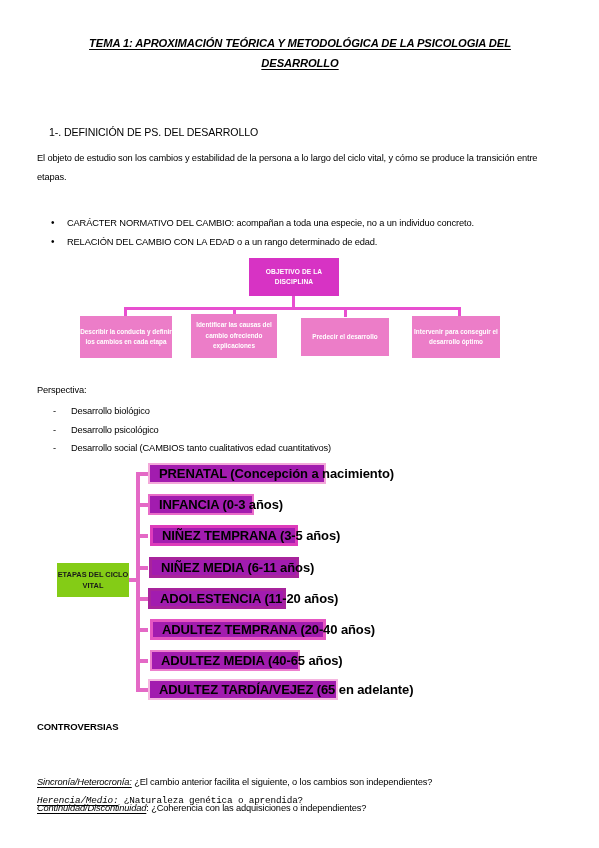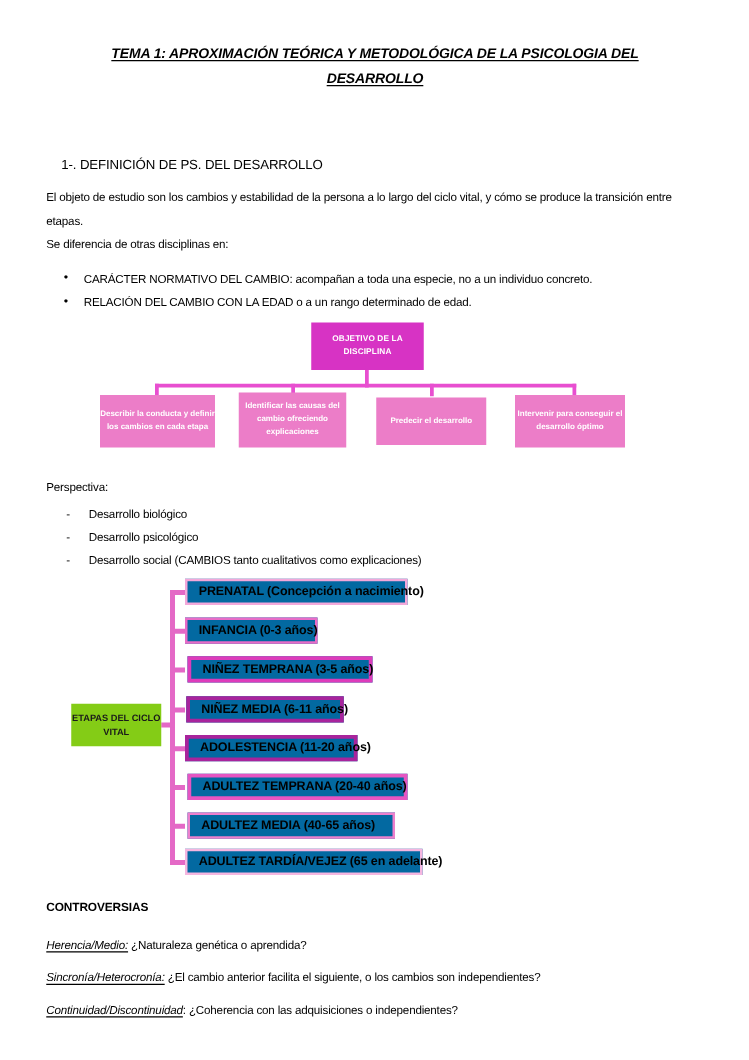--- a/index.html
+++ b/index.html
@@ -165,24 +165,24 @@
     text-align: center;
     font-size: 7.4px;
     font-weight: bold;
     line-height: 11px;
     color: #1a1a1a;
     letter-spacing: 0px;
   }
   .stage {
     position: absolute;
     box-sizing: border-box;
-    background: #0369a1;
+    background: #a21caf;
     display: flex;
     align-items: center;
-    font-size: 10px;
+    font-size: 13px;
     font-weight: bold;
     color: #000000;
     letter-spacing: -0.1px;
     white-space: nowrap;
     padding-left: 9px;
   }
 
   .conn2 { position: absolute; background: #e469c6; }
 </style>
 </head>
@@ -193,21 +193,20 @@
   <div class="doc-title">
     <span>TEMA 1: APROXIMACIÓN TEÓRICA Y METODOLÓGICA DE LA PSICOLOGIA DEL</span>
     <br>
     <span>DESARROLLO</span>
   </div>
 
   <div class="section-heading" style="top:126px;">1-. DEFINICIÓN DE PS. DEL DESARROLLO</div>
 
   <div class="para w-wide" style="top:149px;">El objeto de estudio son los cambios y estabilidad de la persona a lo largo del ciclo vital, y cómo se produce la transición entre etapas.</div>
 
-  <div class="para" style="top:186px;">Se diferencia de otras disciplinas en:</div>
 
   <ul class="bullet-list" style="top:214px;">
     <li>CARÁCTER NORMATIVO DEL CAMBIO: acompañan a toda una especie, no a un individuo concreto.</li>
     <li>RELACIÓN DEL CAMBIO CON LA EDAD o a un rango determinado de edad.</li>
   </ul>
 
   <div class="diagram1">
 
     <div class="conn" style="left:292px; top:296px; width:3px; height:14px;"></div>
     <div class="conn" style="left:124px; top:307px; width:337px; height:3px;"></div>
@@ -221,21 +220,21 @@
     <div class="d1-box d1-child d1-c2">Identificar las causas del cambio ofreciendo explicaciones</div>
     <div class="d1-box d1-child d1-c3">Predecir el desarrollo</div>
     <div class="d1-box d1-child d1-c4">Intervenir para conseguir el desarrollo óptimo</div>
   </div>
 
   <div class="para" style="top:381px;">Perspectiva:</div>
 
   <ul class="dash-list" style="top:402px;">
     <li>Desarrollo biológico</li>
     <li>Desarrollo psicológico</li>
-    <li>Desarrollo social (CAMBIOS tanto cualitativos como explicaciones)</li>
+    <li>Desarrollo social (CAMBIOS tanto cualitativos edad cuantitativos)</li>
   </ul>
 
   <div class="diagram1">
 
     <div class="conn2" style="left:136px; top:472px; width:4px; height:216px;"></div>
     <div class="conn2" style="left:129px; top:578px; width:11px; height:4px;"></div>
 
     <div class="conn2" style="left:136px; top:472px; width:12px; height:4px;"></div>
     <div class="conn2" style="left:136px; top:503px; width:12px; height:4px;"></div>
     <div class="conn2" style="left:136px; top:534px; width:12px; height:4px;"></div>
@@ -246,34 +245,34 @@
     <div class="conn2" style="left:136px; top:688px; width:12px; height:4px;"></div>
 
     <div class="d2-root">ETAPAS DEL CICLO VITAL</div>
 
     <div class="stage" style="left:148px; top:463px; width:178px; height:21px; border:2.5px solid #f3a8da;">PRENATAL  (Concepción a nacimiento)</div>
 
     <div class="stage" style="left:148px; top:494px; width:106px; height:21px; border:2.5px solid #e86cc8;">INFANCIA  (0-3 años)</div>
 
     <div class="stage" style="left:150px; top:525px; width:148px; height:21px; border:3px solid #dd3cbb;">NIÑEZ TEMPRANA  (3-5 años)</div>
 
-    <div class="stage" style="left:149px; top:557px; width:126px; height:21px; border:3.5px solid #a8249c;">NIÑEZ MEDIA  (6-11 años)</div>
+    <div class="stage" style="left:149px; top:557px; width:150px; height:21px; border:3.5px solid #a8249c;">NIÑEZ MEDIA  (6-11 años)</div>
 
     <div class="stage" style="left:148px; top:588px; width:138px; height:21px; border:3.5px solid #a8249c;">ADOLESTENCIA  (11-20 años)</div>
 
     <div class="stage" style="left:150px; top:619px; width:176px; height:21px; border:3px solid #e655c2;">ADULTEZ TEMPRANA  (20-40 años)</div>
 
-    <div class="stage" style="left:150px; top:650px; width:166px; height:21px; border:2.5px solid #ed80cd;">ADULTEZ MEDIA  (40-65 años)</div>
+    <div class="stage" style="left:150px; top:650px; width:150px; height:21px; border:2.5px solid #ed80cd;">ADULTEZ MEDIA  (40-65 años)</div>
 
     <div class="stage" style="left:148px; top:679px; width:190px; height:21px; border:2.5px solid #f5b6e0;">ADULTEZ TARDÍA/VEJEZ (65 en adelante)</div>
   </div>
 
   <div class="controversias-head" style="top:721px;">CONTROVERSIAS</div>
 
-  <div class="controversy" style="top:751px;">
+  <div class="controversy" style="top:795px;font-family:Liberation Mono, monospace;">
     <span class="term">Herencia/Medio:</span><span> ¿Naturaleza genética o aprendida?</span>
   </div>
 
   <div class="controversy" style="top:777px;">
     <span class="term">Sincronía/Heterocronía:</span><span> ¿El cambio anterior facilita el siguiente, o los cambios son independientes?</span>
   </div>
 
   <div class="controversy" style="top:803px;">
     <span class="term">Continuidad/Discontinuidad</span><span>: ¿Coherencia con las adquisiciones o independientes?</span>
   </div>

